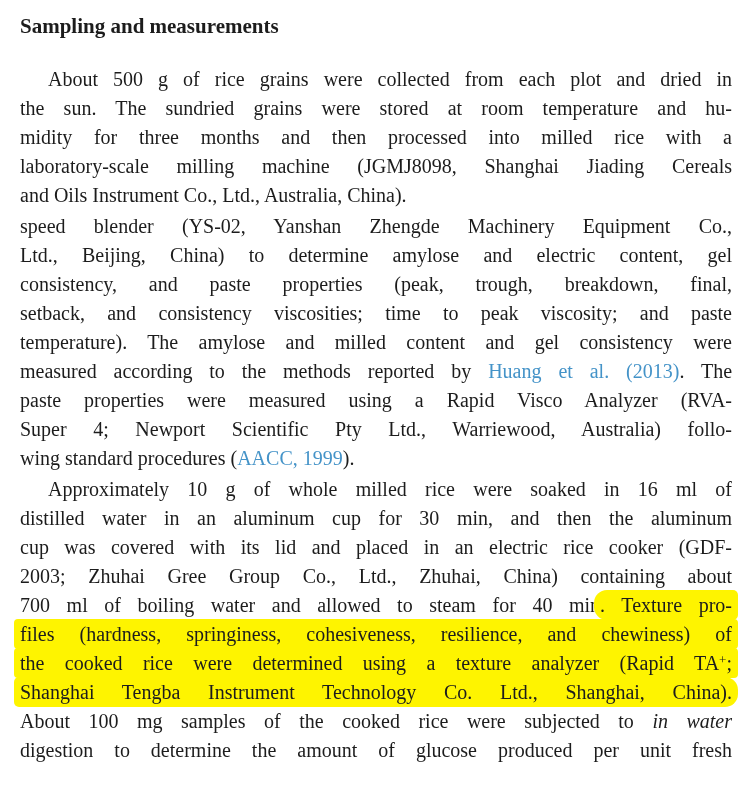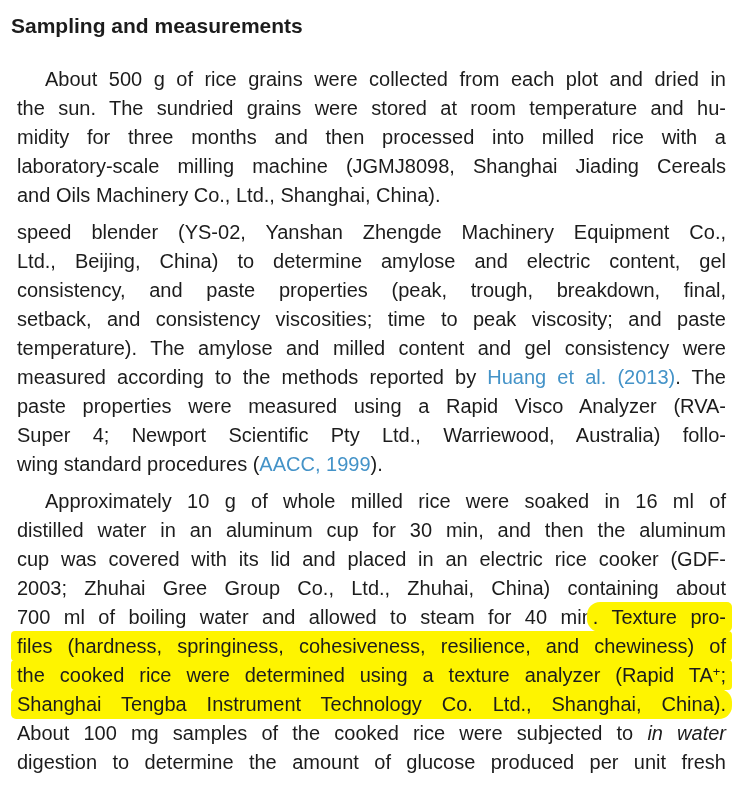--- a/index.html
+++ b/index.html
@@ -6,32 +6,32 @@
     margin: 0;
     padding: 0;
     background: #ffffff;
   }
   .page {
     position: relative;
     width: 738px;
     height: 811px;
     background: var(--paper, #ffffff);
     color: var(--ink, #1c1c1c);
-    font-family: Liberation Sans, sans-serif;
+    font-family: Liberation Serif, serif;
     overflow: hidden;
     box-sizing: border-box;
-    padding: 11px 4px 0 9px;
+    padding: 11px 4px 0 18px;
   }
   .heading {
     font-size: 21px;
     line-height: 30px;
     font-weight: bold;
     margin: 0 0 24px 2px;
   }
-  .para { margin: 8px; }
+  .para { margin: 2px; }
   .line {
     font-size: 20px;
     line-height: 29px;
     height: 29px;
     text-align: justify;
     text-align-last: justify;
     text-justify: inter-word;
     white-space: normal;
   }
   .line.indent { text-indent: 28px; }
@@ -60,21 +60,21 @@
 <body>
 
 <div class="page" style="--paper: #ffffff; --ink: #1c1c1c; --link: #4493c8; --hl: #fef400;">
   <h2 class="heading">Sampling and measurements</h2>
   <div>
       <div class="para">
         <div class="line indent">About 500 g of rice grains were collected from each plot and dried in</div>
         <div class="line">the sun. The sundried grains were stored at room temperature and hu-</div>
         <div class="line">midity for three months and then processed into milled rice with a</div>
         <div class="line">laboratory-scale milling machine (JGMJ8098, Shanghai Jiading Cereals</div>
-        <div class="line last">and Oils Machinery Co., Ltd., Shanghai, China).</div>
+        <div class="line last">and Oils Instrument Co., Ltd., Australia, China).</div>
       </div>
       <div class="para">
         <div class="line">speed blender (YS-02, Yanshan Zhengde Machinery Equipment Co.,</div>
         <div class="line">Ltd., Beijing, China) to determine amylose and electric content, gel</div>
         <div class="line">consistency, and paste properties (peak, trough, breakdown, final,</div>
         <div class="line">setback, and consistency viscosities; time to peak viscosity; and paste</div>
         <div class="line">temperature). The amylose and milled content and gel consistency were</div>
         <div class="line">measured according to the methods reported by <a class="link" href="#">Huang et al. (2013)</a>. The</div>
         <div class="line">paste properties were measured using a Rapid Visco Analyzer (RVA-</div>
         <div class="line">Super 4; Newport Scientific Pty Ltd., Warriewood, Australia) follo-</div>

